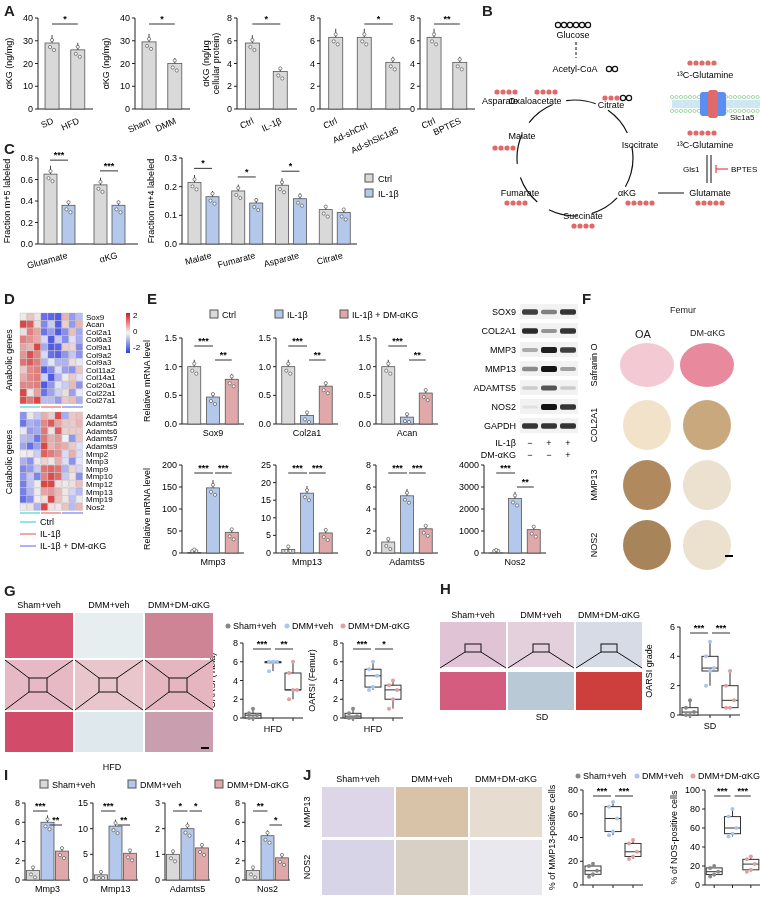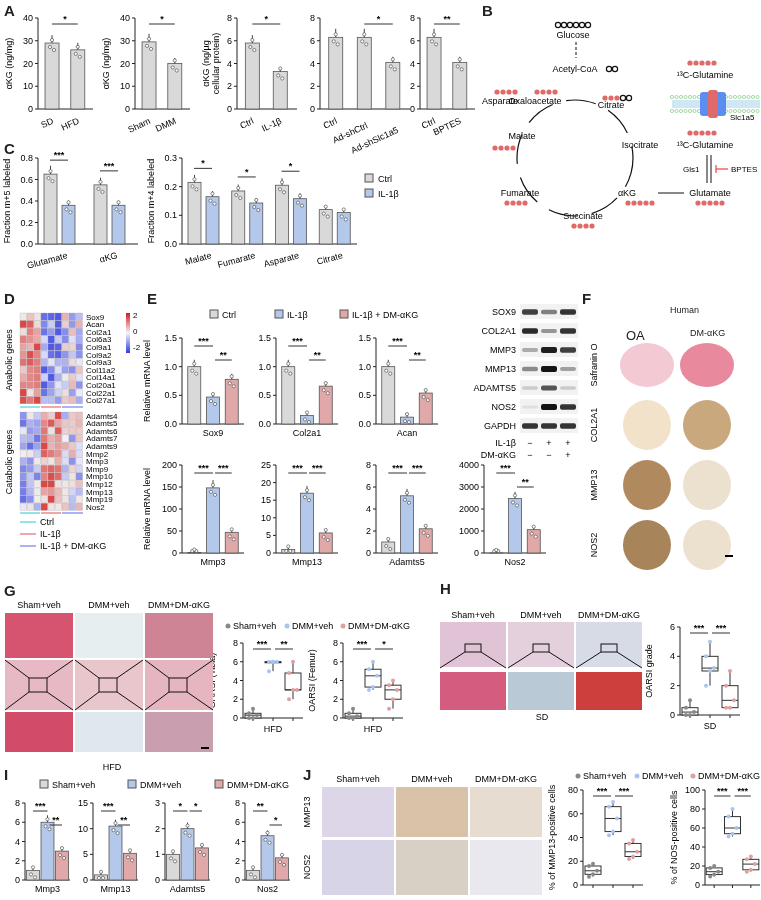--- a/index.html
+++ b/index.html
@@ -1368,22 +1368,22 @@
       <text x="79" y="143" class="t9 ctr">+</text>
       <text x="98" y="143" class="t9 ctr">+</text>
       <text x="46" y="155" class="t9 end">DM-αKG</text>
       <text x="60" y="155" class="t9 ctr">−</text>
       <text x="79" y="155" class="t9 ctr">−</text>
       <text x="98" y="155" class="t9 ctr">+</text>
     </svg>
 </div>
 
 <div class="abs" style="left:585px;top:300px;width:176px;height:275px">
-  <div class="abs" style="left:85px;top:5px;font-size:9px">Human</div>
-  <div class="abs" style="left:41px;top:28px;font-size:13px">OA</div>
+  <div class="abs" style="left:85px;top:5px;font-size:9px">Femur</div>
+  <div class="abs" style="left:50px;top:28px;font-size:11px">OA</div>
   <div class="abs" style="left:105px;top:28px;font-size:9px">DM-αKG</div>
   <svg id="histF" class="abs" style="left:0;top:0" width="176" height="275">
       <text x="12" y="65" class="t9 ctr" transform="rotate(-90 12 65)">Safranin O</text>
       <ellipse cx="62" cy="65" rx="27" ry="22" fill="#f3c9d3"></ellipse>
       <ellipse cx="122" cy="65" rx="27" ry="22" fill="#e8899e"></ellipse>
       <text x="12" y="125" class="t9 ctr" transform="rotate(-90 12 125)">COL2A1</text>
       <ellipse cx="62" cy="125" rx="24" ry="25" fill="#f1e2c9"></ellipse>
       <ellipse cx="122" cy="125" rx="24" ry="25" fill="#c9a87e"></ellipse>
       <text x="12" y="185" class="t9 ctr" transform="rotate(-90 12 185)">MMP13</text>
       <ellipse cx="62" cy="185" rx="24" ry="25" fill="#b08a5e"></ellipse>

